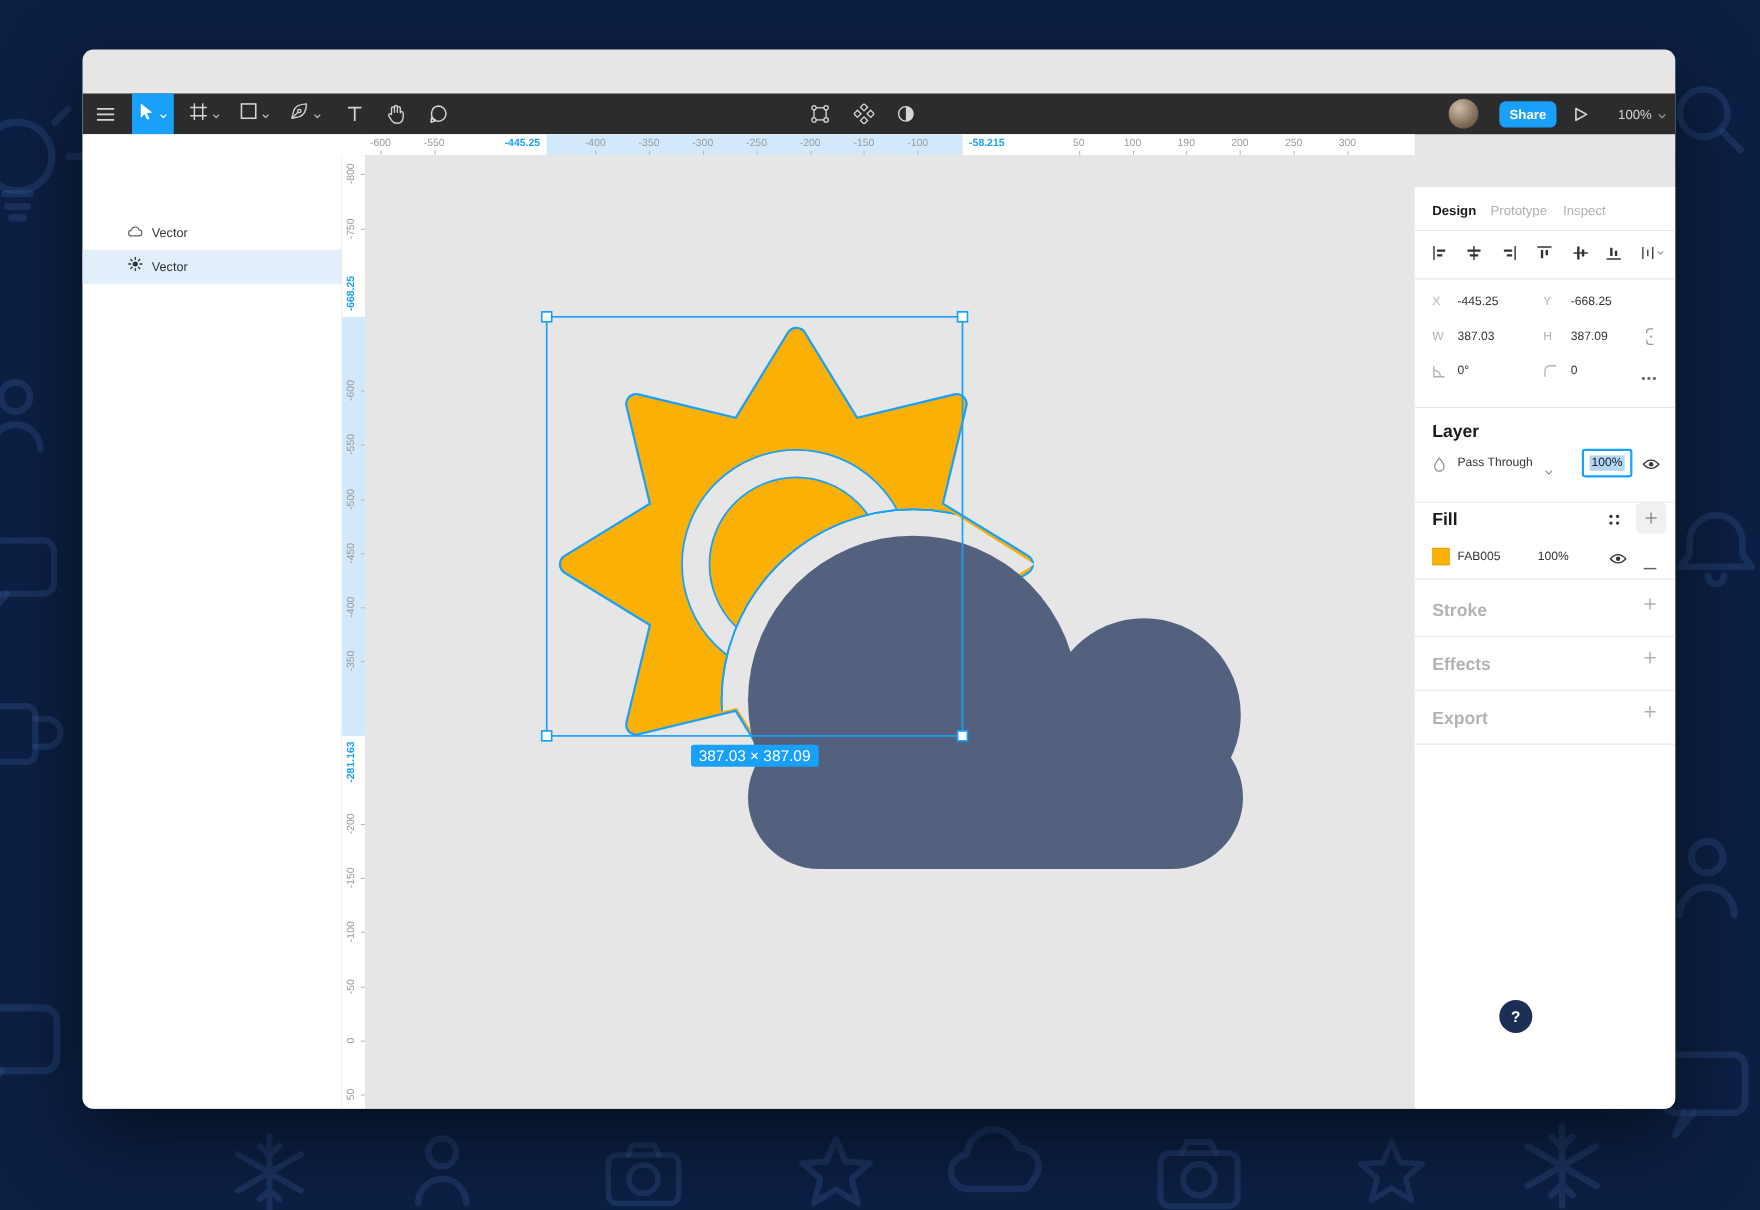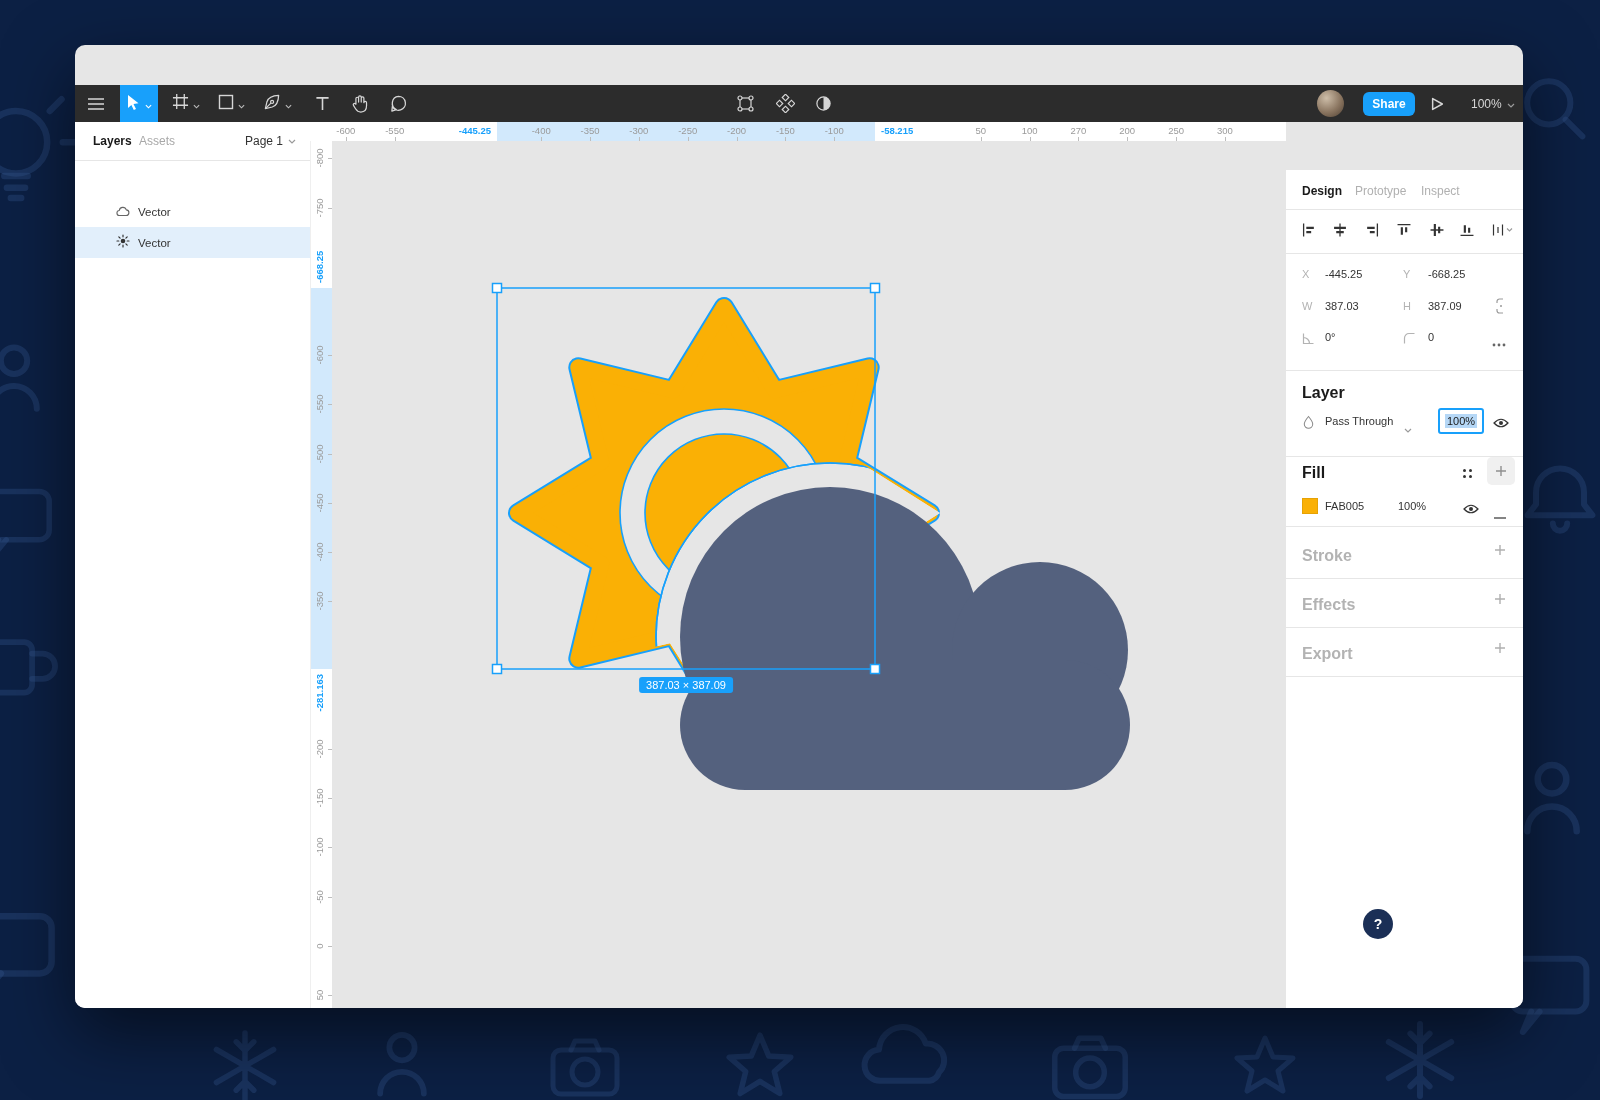--- a/index.html
+++ b/index.html
@@ -69,21 +69,21 @@
   
   .canvas{position:absolute;left:257px;top:96px;width:954px;height:867px;background:#e6e6e6;}
   .canvas svg{position:absolute;left:0;top:0;}
   .sunFill{fill:var(--sun);}
   .sunStroke{stroke:var(--sun);}
   .selStroke{stroke:var(--sel);}
   .cloudFill{fill:var(--cloud);}
   .bgFill{fill:#e6e6e6;}
   .dim-badge{
     position:absolute;left:354px;top:536px;transform:translateX(-50%);
-    background:var(--sel);color:#fff;font-size:11px;padding:2px 7px;border-radius:3px;white-space:nowrap;
+    background:var(--sel);color:#fff;font-size:14px;padding:2px 7px;border-radius:3px;white-space:nowrap;
   }
   
   .panel{position:absolute;left:1211px;top:77px;width:237px;height:1078px;background:#fff;margin-top:48px;}
   .panel .divider{position:absolute;left:0;width:100%;height:1px;background:#e6e6e6;}
   .p-tab{position:absolute;top:14px;font-size:12px;}
   .p-tab.active{color:#1a1a1a;font-weight:700;}
   .p-tab.inactive{color:#b0b0b0;}
   .align-row span{position:absolute;top:53px;color:#333;}
   .prop-label{position:absolute;font-size:11px;color:#b3b3b3;}
   .prop-value{position:absolute;font-size:11px;color:#333;}
@@ -278,30 +278,20 @@
       <span>100%</span>
       <span class="chev">
         <svg width="8" height="5" viewBox="0 0 8 5" fill="none" stroke="#9a9a9a" stroke-width="1.2">
             <path d="M1 1 L4 4 L7 1"></path>
           </svg>
       </span>
     </div>
   </div>
 
   <div class="sidebar">
-    <div class="sidebar-header">
-      <span class="sb-tab active" style="left:18px">Layers</span>
-      <span class="sb-tab inactive" style="left:64px">Assets</span>
-      <span class="page-sel">
-        <span>Page 1</span>
-        <svg width="8" height="5" viewBox="0 0 8 5" fill="none" stroke="#9a9a9a" stroke-width="1.2">
-            <path d="M1 1 L4 4 L7 1"></path>
-          </svg>
-      </span>
-    </div>
 
     <div class="layer-row" style="top:74px">
       <span style="margin-left:41px">
         <svg width="14" height="11" viewBox="0 0 14 11" fill="none" stroke="#666" stroke-width="1.1" stroke-linejoin="round">
           <path d="M3.6 9.5 a2.5 2.5 0 0 1 -.3-5 a3.6 3.6 0 0 1 7-.6 a2.3 2.3 0 0 1 -.4 5.6 Z"></path>
         </svg>
       </span>
       <span class="lname" style="margin-left:8px">Vector</span>
     </div>
     <div class="layer-row selected" style="top:105px">
@@ -333,21 +323,21 @@
       <span class="htick" style="left: 404.56px;">-200</span>
       <i class="hmark" style="left: 404.56px;"></i>
       <span class="htick" style="left: 453.395px;">-150</span>
       <i class="hmark" style="left: 453.395px;"></i>
       <span class="htick" style="left: 502.23px;">-100</span>
       <i class="hmark" style="left: 502.23px;"></i>
       <span class="htick" style="left: 648.735px;">50</span>
       <i class="hmark" style="left: 648.735px;"></i>
       <span class="htick" style="left: 697.57px;">100</span>
       <i class="hmark" style="left: 697.57px;"></i>
-      <span class="htick" style="left: 746.405px;">270</span>
+      <span class="htick" style="left: 746.405px;">190</span>
       <i class="hmark" style="left: 746.405px;"></i>
       <span class="htick" style="left: 795.24px;">200</span>
       <i class="hmark" style="left: 795.24px;"></i>
       <span class="htick" style="left: 844.075px; text-align: center;">250</span>
       <i class="hmark" style="left: 844.075px;"></i>
       <span class="htick" style="left: 892.91px;">300</span>
       <i class="hmark" style="left: 892.91px;"></i>
       <span class="htick blue" style="left: 159px; transform: translateX(-100%);">-445.25</span>
       <span class="htick blue" style="left: 549px; transform: none;">-58.215</span>
     </div>

